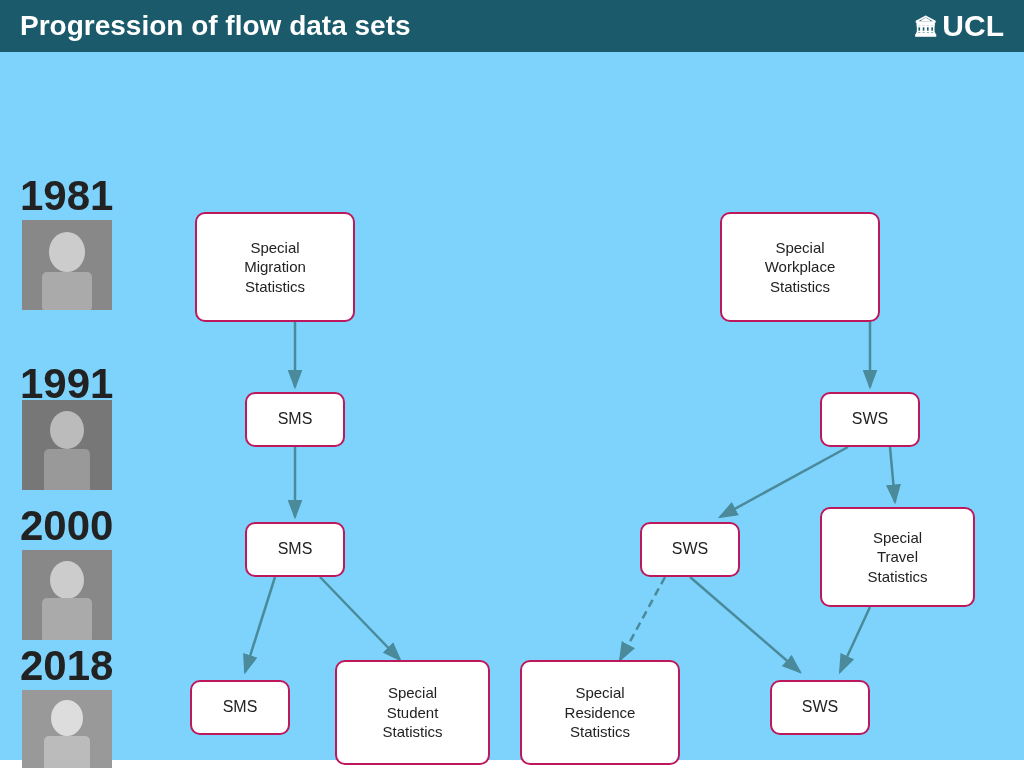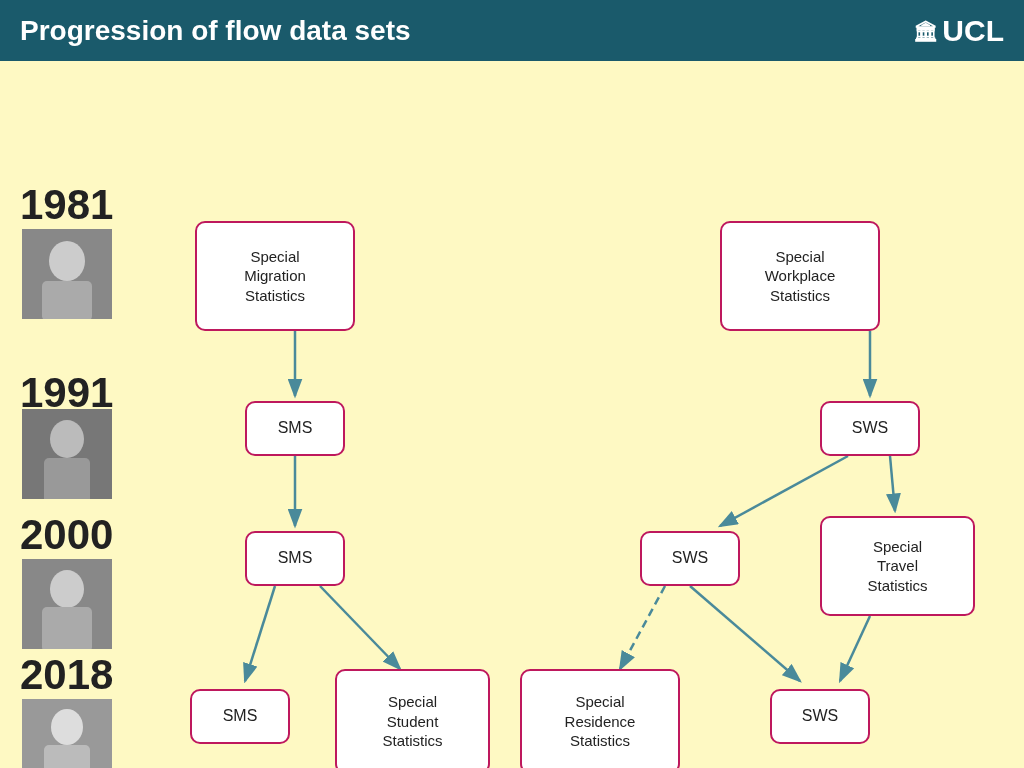--- a/index.html
+++ b/index.html
@@ -6,21 +6,21 @@
     body {
       width: 1024px;
       height: 768px;
       overflow: hidden;
       background: #ffffff;
       font-family: Arial, sans-serif;
     }
 
     .header {
       background: #1a5a6b;
-      height: 61px;
+      height: 52px;
       display: flex;
       align-items: center;
       justify-content: space-between;
       padding: 0 20px;
     }
 
     .header-title {
       color: #ffffff;
       font-size: 28px;
       font-weight: bold;
@@ -36,21 +36,21 @@
     }
 
     .ucl-logo .logo-icon {
       font-size: 20px;
     }
 
     .main-content {
       position: relative;
       width: 1024px;
       height: 708px;
-      background: #fef9c3;
+      background: #7dd3fc;
     }
 
     
     .year-label {
       position: absolute;
       font-size: 42px;
       font-weight: bold;
       color: #222222;
       left: 20px;
     }

